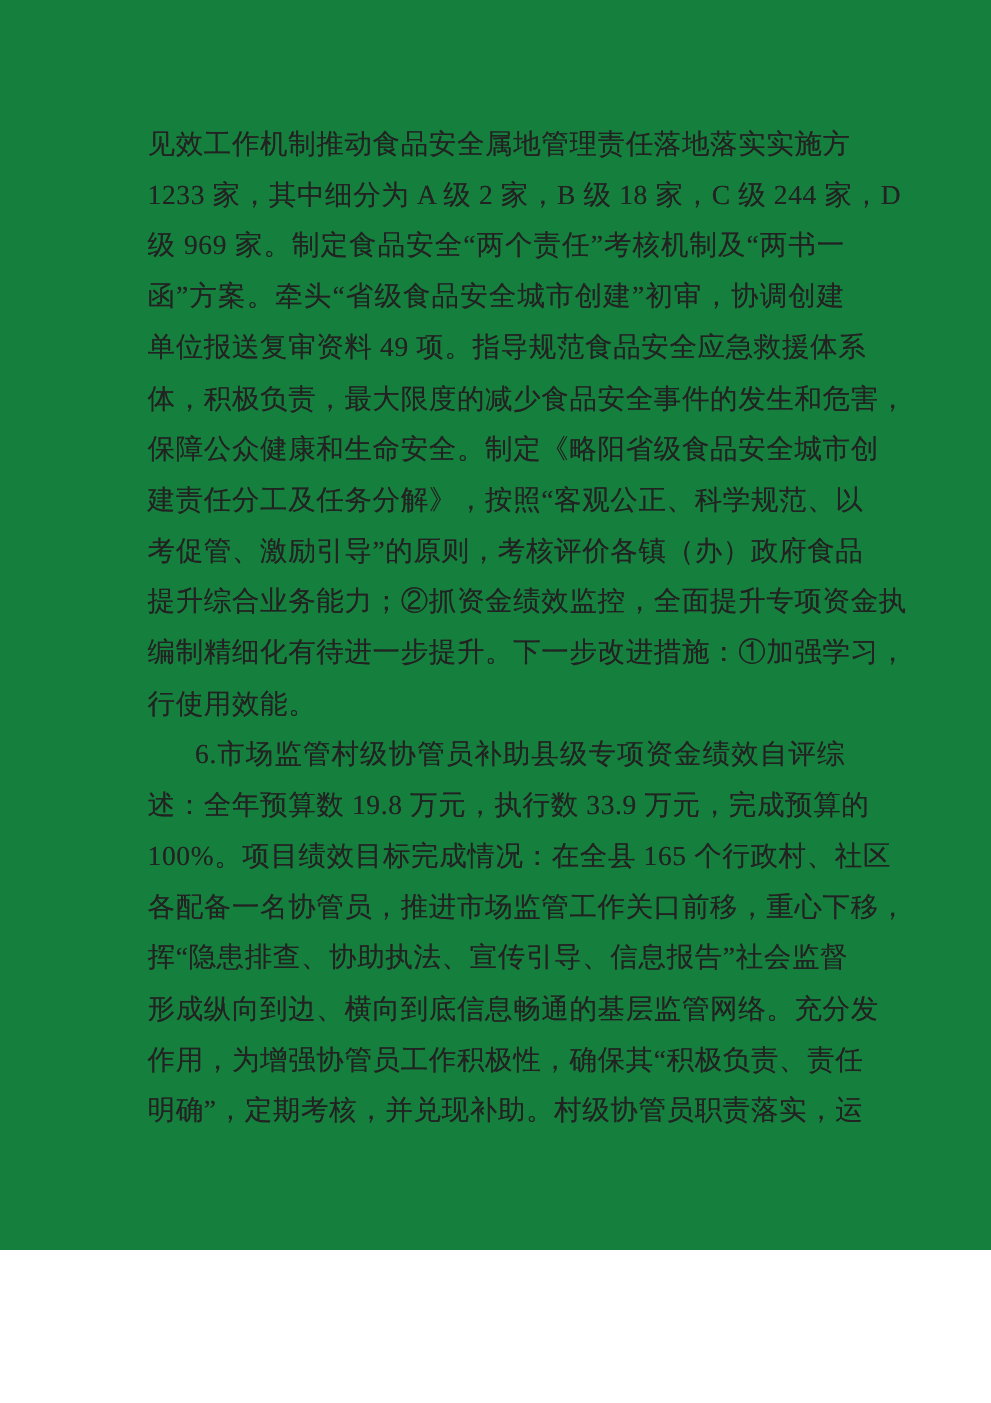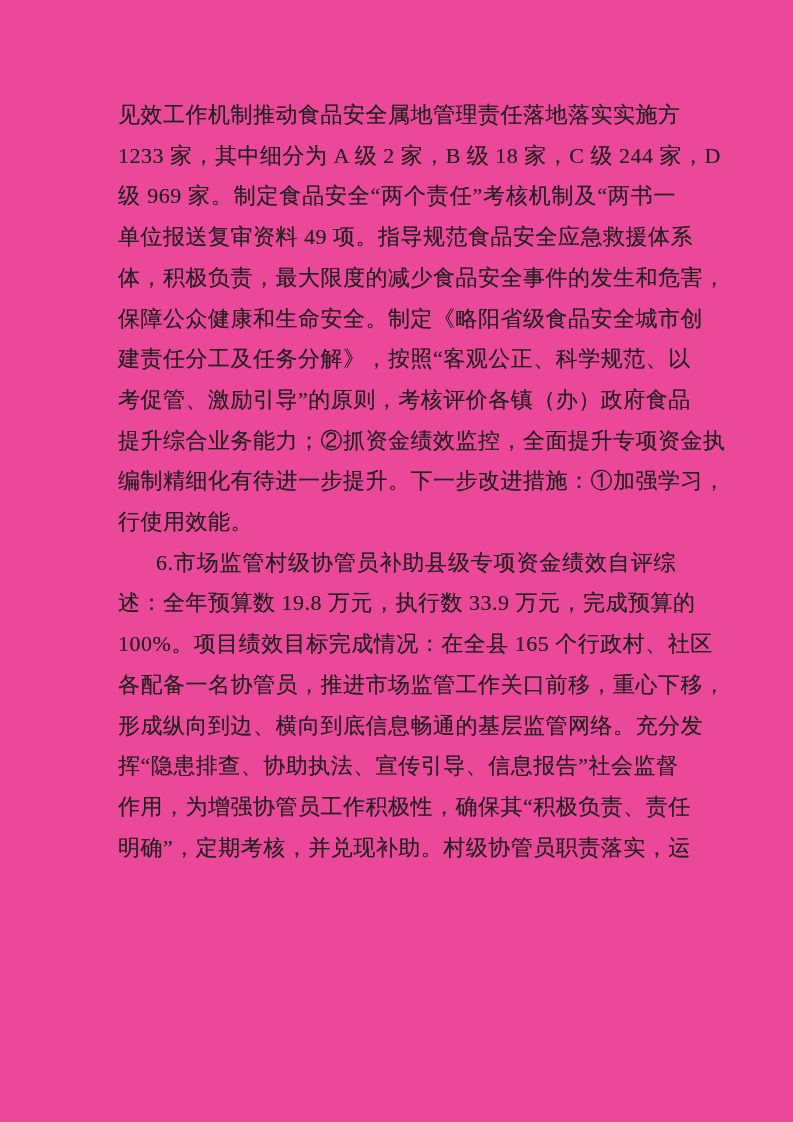--- a/index.html
+++ b/index.html
@@ -3,22 +3,22 @@
 <meta charset="utf-8">
 <style>
   html, body {
     margin: 0;
     padding: 0;
     background: #ffffff;
   }
   .page {
     position: relative;
     width: 793px;
-    height: 1122px;
-    background: #ec4899;
+    height: 1000px;
+    background: #15803d;
     overflow: hidden;
     font-family: "Liberation Serif", "DejaVu Serif", serif;
   }
   .text-block {
     position: absolute;
     left: 118px;
     top: 95px;
     width: 558px;
     color: #222222;
     font-size: 22px;
@@ -41,30 +41,31 @@
   }
 </style>
 </head>
 <body>
 
 <div class="page">
   <div class="text-block">
     <div class="line">见效工作机制推动食品安全属地管理责任落地落实实施方</div>
     <div class="line">1233 家，其中细分为 A 级 2 家，B 级 18 家，C 级 244 家，D</div>
     <div class="line">级 969 家。制定食品安全“两个责任”考核机制及“两书一</div>
+    <div class="line">函”方案。牵头“省级食品安全城市创建”初审，协调创建</div>
     <div class="line">单位报送复审资料 49 项。指导规范食品安全应急救援体系</div>
     <div class="line">体，积极负责，最大限度的减少食品安全事件的发生和危害，</div>
     <div class="line">保障公众健康和生命安全。制定《略阳省级食品安全城市创</div>
     <div class="line">建责任分工及任务分解》，按照“客观公正、科学规范、以</div>
     <div class="line">考促管、激励引导”的原则，考核评价各镇（办）政府食品</div>
     <div class="line">提升综合业务能力；②抓资金绩效监控，全面提升专项资金执</div>
     <div class="line">编制精细化有待进一步提升。下一步改进措施：①加强学习，</div>
     <div class="line short">行使用效能。</div>
     <div class="line indent">6.市场监管村级协管员补助县级专项资金绩效自评综</div>
     <div class="line">述：全年预算数 19.8 万元，执行数 33.9 万元，完成预算的</div>
     <div class="line">100%。项目绩效目标完成情况：在全县 165 个行政村、社区</div>
     <div class="line">各配备一名协管员，推进市场监管工作关口前移，重心下移，</div>
+    <div class="line">挥“隐患排查、协助执法、宣传引导、信息报告”社会监督</div>
     <div class="line">形成纵向到边、横向到底信息畅通的基层监管网络。充分发</div>
-    <div class="line">挥“隐患排查、协助执法、宣传引导、信息报告”社会监督</div>
     <div class="line">作用，为增强协管员工作积极性，确保其“积极负责、责任</div>
     <div class="line">明确”，定期考核，并兑现补助。村级协管员职责落实，运</div>
   </div>
 </div>
 
 </body></html>

